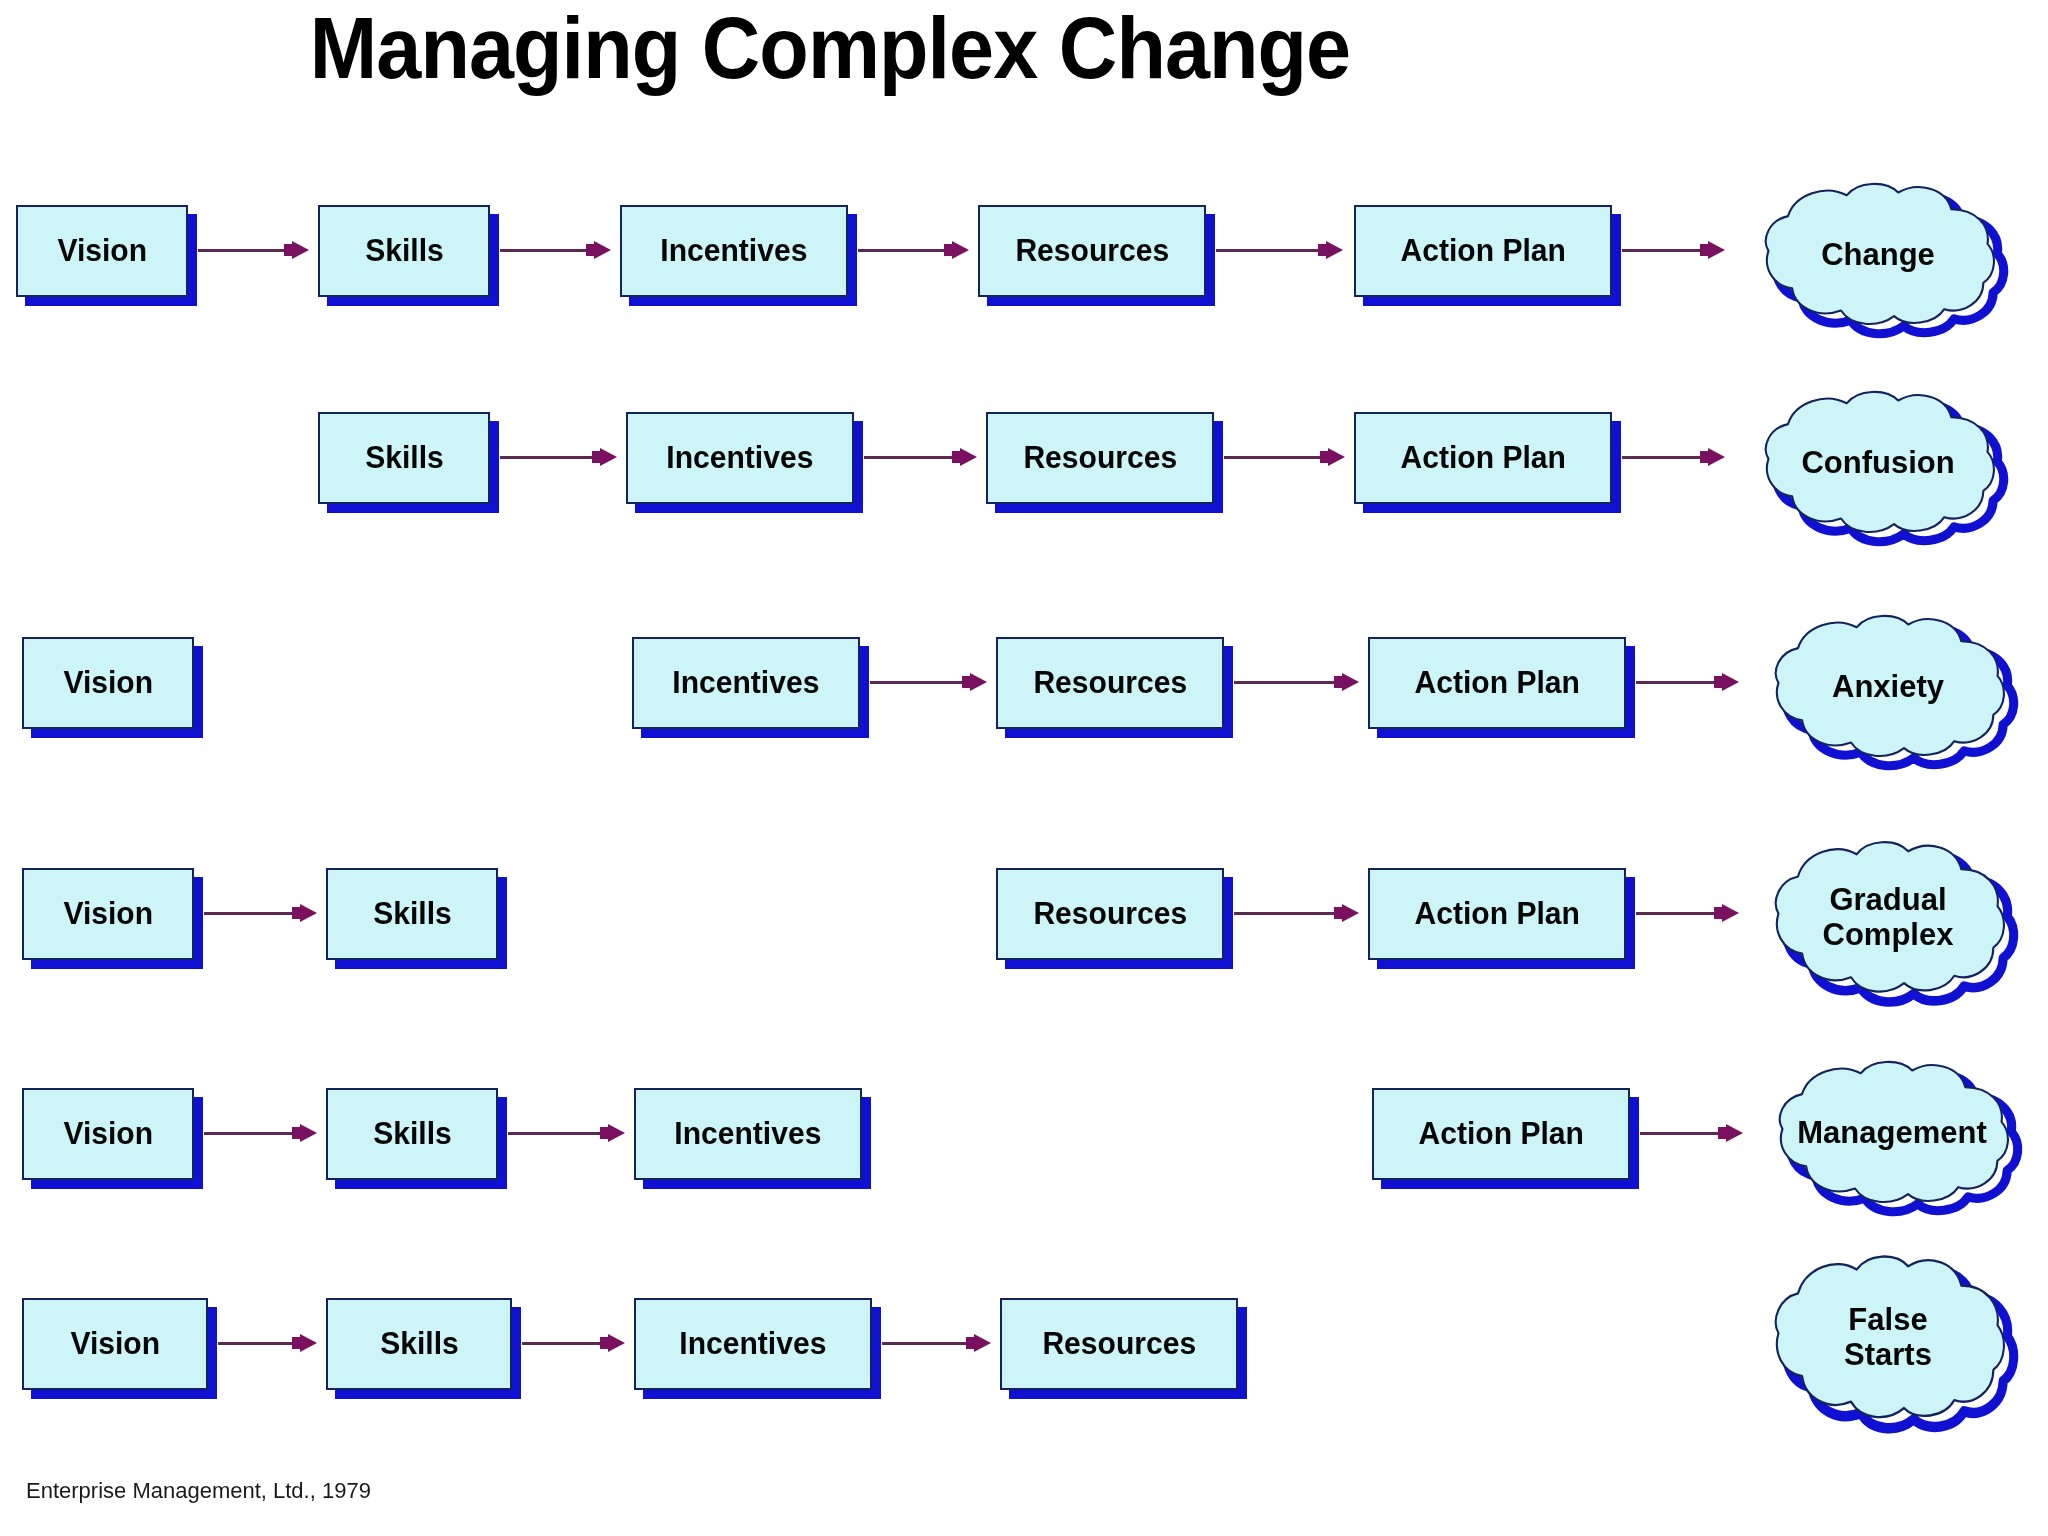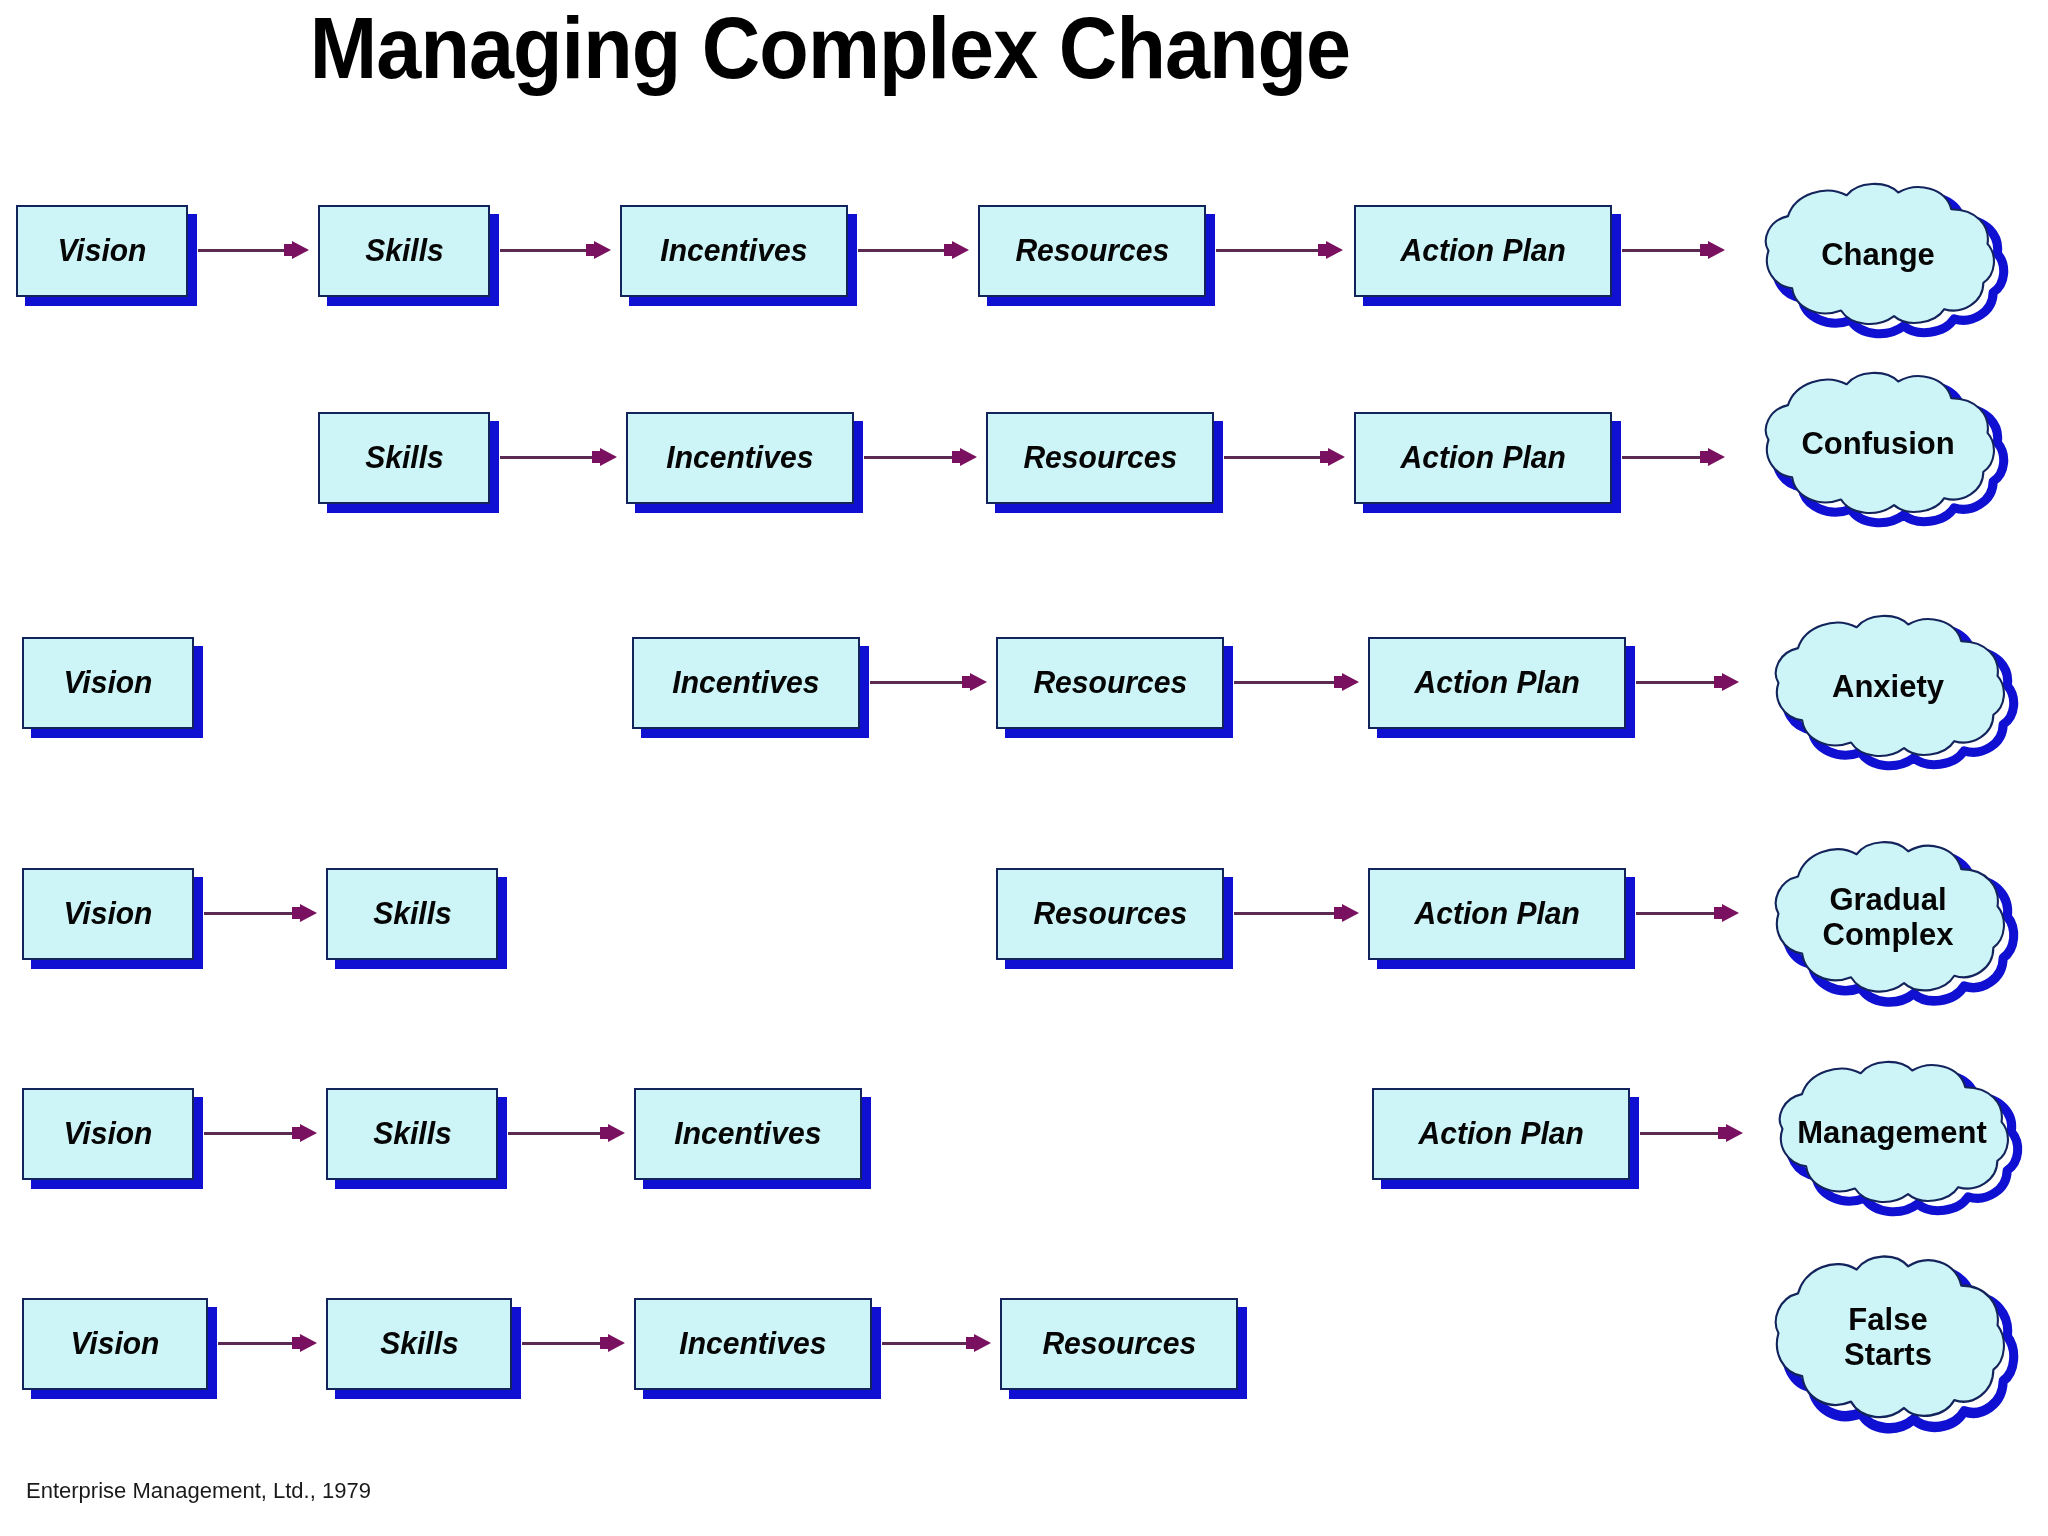--- a/index.html
+++ b/index.html
@@ -42,21 +42,20 @@
   
   .node {
     position: absolute;
     box-sizing: border-box;
     background: #cdf4f6;
     border: 2px solid #13235b;
     box-shadow: 9px 9px 0 0 #1010d2;
     display: flex;
     align-items: center;
     justify-content: center;
-    font-style: italic;
   }
   .node .label {
     font-family: "Liberation Sans", sans-serif;
     font-weight: bold;
     font-size: 31px;
     color: #060606;
     white-space: nowrap;
     letter-spacing: 0px;
     transform: scaleX(0.97);
   }
@@ -322,21 +321,21 @@
       </div>
     </div>
   <div id="clouds-layer">
       <div class="cloud" style="left: 1728px; top: 180px; width: 300px; height: 150px;">
         <svg width="300" height="150" viewBox="0 0 430 216" preserveAspectRatio="none">
           <path d="M 86,52 C 96,20 140,6 170,22 C 186,2 226,0 244,18 C 272,2 312,12 320,42 C 356,42 376,66 372,92 C 386,108 384,136 366,148 C 366,176 336,194 310,186 C 296,208 256,212 238,196 C 214,214 176,210 162,188 C 130,200 96,184 92,156 C 64,152 50,126 58,102 C 48,86 58,58 86,52 Z" transform="translate(14,14)" fill="none" stroke="#1010d2" stroke-width="13" stroke-linejoin="round"></path>
           <path d="M 86,52 C 96,20 140,6 170,22 C 186,2 226,0 244,18 C 272,2 312,12 320,42 C 356,42 376,66 372,92 C 386,108 384,136 366,148 C 366,176 336,194 310,186 C 296,208 256,212 238,196 C 214,214 176,210 162,188 C 130,200 96,184 92,156 C 64,152 50,126 58,102 C 48,86 58,58 86,52 Z" fill="#cdf4f6" stroke="#13235b" stroke-width="3" stroke-linejoin="round"></path>
         </svg>
         <div class="cloudlabel">Change</div>
       </div>
-      <div class="cloud" style="left: 1728px; top: 369px; width: 300px; height: 150px;">
+      <div class="cloud" style="left: 1728px; top: 388px; width: 300px; height: 150px;">
         <svg width="300" height="150" viewBox="0 0 430 216" preserveAspectRatio="none">
           <path d="M 86,52 C 96,20 140,6 170,22 C 186,2 226,0 244,18 C 272,2 312,12 320,42 C 356,42 376,66 372,92 C 386,108 384,136 366,148 C 366,176 336,194 310,186 C 296,208 256,212 238,196 C 214,214 176,210 162,188 C 130,200 96,184 92,156 C 64,152 50,126 58,102 C 48,86 58,58 86,52 Z" transform="translate(14,14)" fill="none" stroke="#1010d2" stroke-width="13" stroke-linejoin="round"></path>
           <path d="M 86,52 C 96,20 140,6 170,22 C 186,2 226,0 244,18 C 272,2 312,12 320,42 C 356,42 376,66 372,92 C 386,108 384,136 366,148 C 366,176 336,194 310,186 C 296,208 256,212 238,196 C 214,214 176,210 162,188 C 130,200 96,184 92,156 C 64,152 50,126 58,102 C 48,86 58,58 86,52 Z" fill="#cdf4f6" stroke="#13235b" stroke-width="3" stroke-linejoin="round"></path>
         </svg>
         <div class="cloudlabel">Confusion</div>
       </div>
       <div class="cloud" style="left: 1738px; top: 612px; width: 300px; height: 150px;">
         <svg width="300" height="150" viewBox="0 0 430 216" preserveAspectRatio="none">
           <path d="M 86,52 C 96,20 140,6 170,22 C 186,2 226,0 244,18 C 272,2 312,12 320,42 C 356,42 376,66 372,92 C 386,108 384,136 366,148 C 366,176 336,194 310,186 C 296,208 256,212 238,196 C 214,214 176,210 162,188 C 130,200 96,184 92,156 C 64,152 50,126 58,102 C 48,86 58,58 86,52 Z" transform="translate(14,14)" fill="none" stroke="#1010d2" stroke-width="13" stroke-linejoin="round"></path>
           <path d="M 86,52 C 96,20 140,6 170,22 C 186,2 226,0 244,18 C 272,2 312,12 320,42 C 356,42 376,66 372,92 C 386,108 384,136 366,148 C 366,176 336,194 310,186 C 296,208 256,212 238,196 C 214,214 176,210 162,188 C 130,200 96,184 92,156 C 64,152 50,126 58,102 C 48,86 58,58 86,52 Z" fill="#cdf4f6" stroke="#13235b" stroke-width="3" stroke-linejoin="round"></path>

